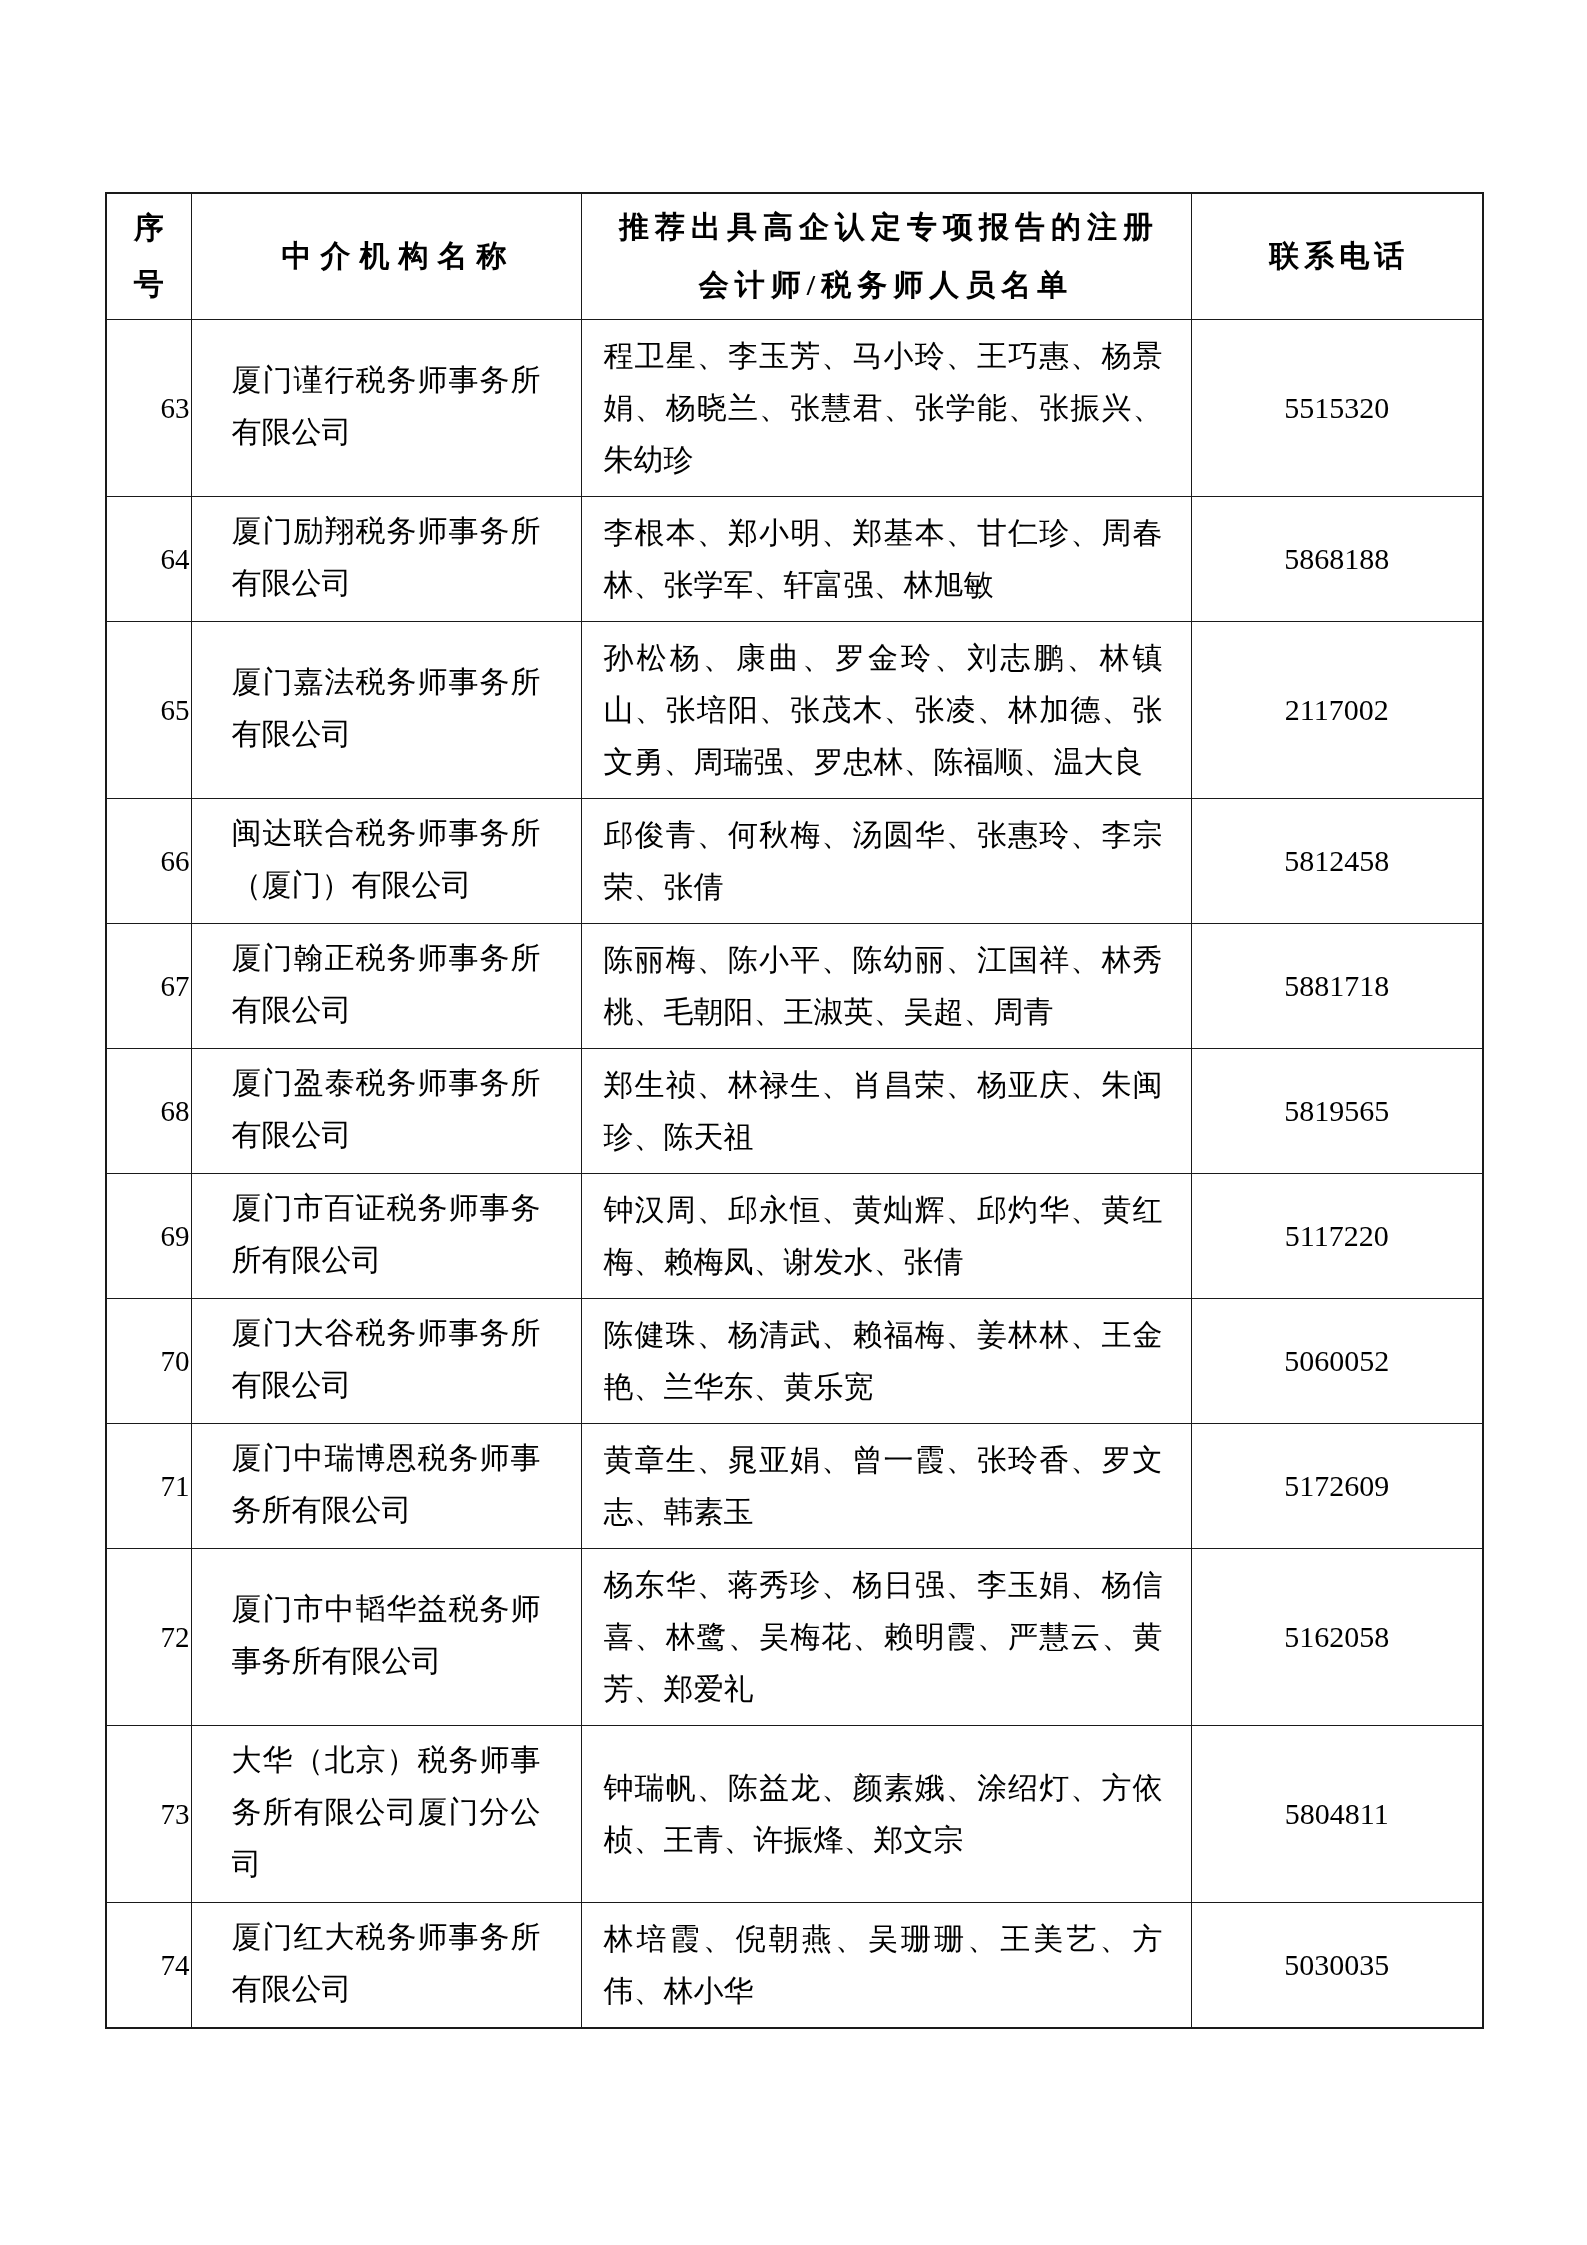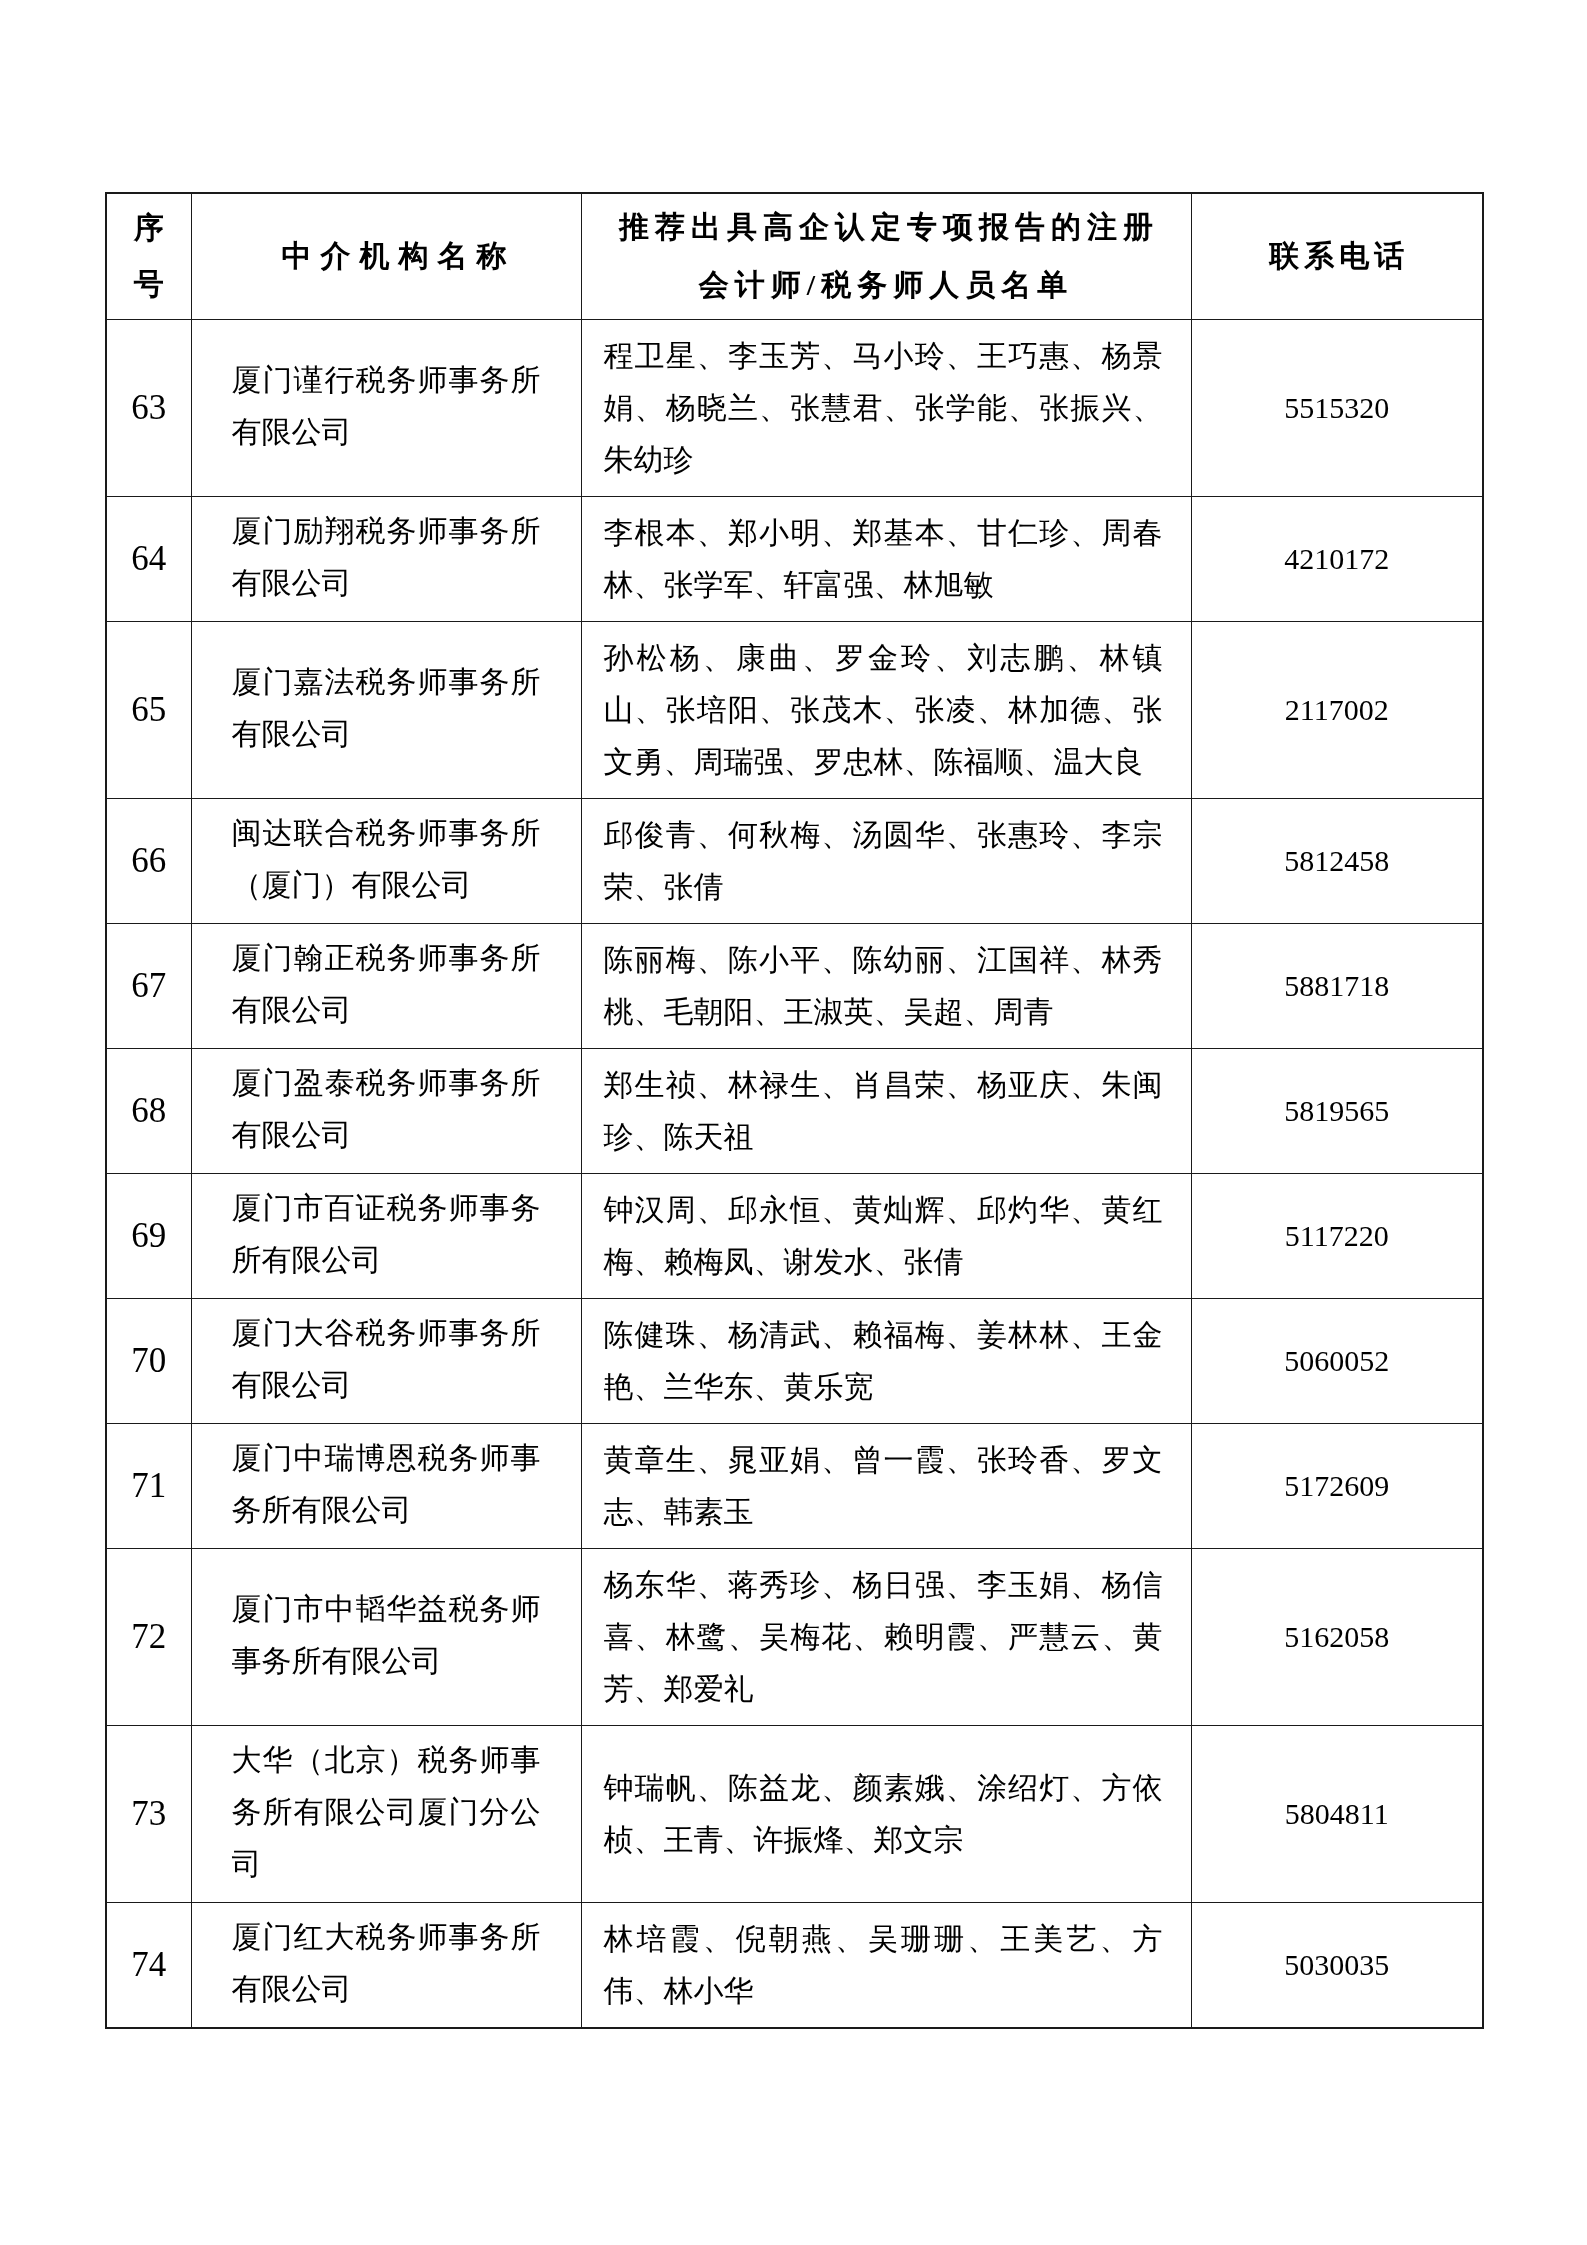--- a/index.html
+++ b/index.html
@@ -52,22 +52,22 @@
     line-height: 56px;
     letter-spacing: 0;
     text-align: center;
   }
   th.c-agency { letter-spacing: 9px; text-indent: 9px; padding-left: 16px; }
   th.c-staff  { letter-spacing: 6px; line-height: 58px; padding: 0 20px; text-indent: 6px; }
   th.c-phone  { letter-spacing: 5px; text-indent: 5px; }
 
   tbody td { line-height: 52px; }
   td.c-idx {
-    text-align: center;
-    font-size: 35px;
+    text-align: right;
+    font-size: 29px;
   }
   td.c-agency {
     text-align: justify;
     text-justify: inter-character;
     padding: 10px 40px 10px 40px;
     font-family: Liberation Mono, monospace;
   }
   td.c-staff {
     text-align: justify;
     text-justify: inter-character;
@@ -101,21 +101,21 @@
       <tr>
         <td class="c-idx">63</td>
         <td class="c-agency">厦门谨行税务师事务所有限公司</td>
         <td class="c-staff">程卫星、李玉芳、马小玲、王巧惠、杨景娟、杨晓兰、张慧君、张学能、张振兴、朱幼珍</td>
         <td class="c-phone">5515320</td>
       </tr>
       <tr>
         <td class="c-idx">64</td>
         <td class="c-agency">厦门励翔税务师事务所有限公司</td>
         <td class="c-staff">李根本、郑小明、郑基本、甘仁珍、周春林、张学军、轩富强、林旭敏</td>
-        <td class="c-phone">4210172</td>
+        <td class="c-phone">5868188</td>
       </tr>
       <tr>
         <td class="c-idx">65</td>
         <td class="c-agency">厦门嘉法税务师事务所有限公司</td>
         <td class="c-staff">孙松杨、康曲、罗金玲、刘志鹏、林镇山、张培阳、张茂木、张凌、林加德、张文勇、周瑞强、罗忠林、陈福顺、温大良</td>
         <td class="c-phone">2117002</td>
       </tr>
       <tr>
         <td class="c-idx">66</td>
         <td class="c-agency">闽达联合税务师事务所（厦门）有限公司</td>

